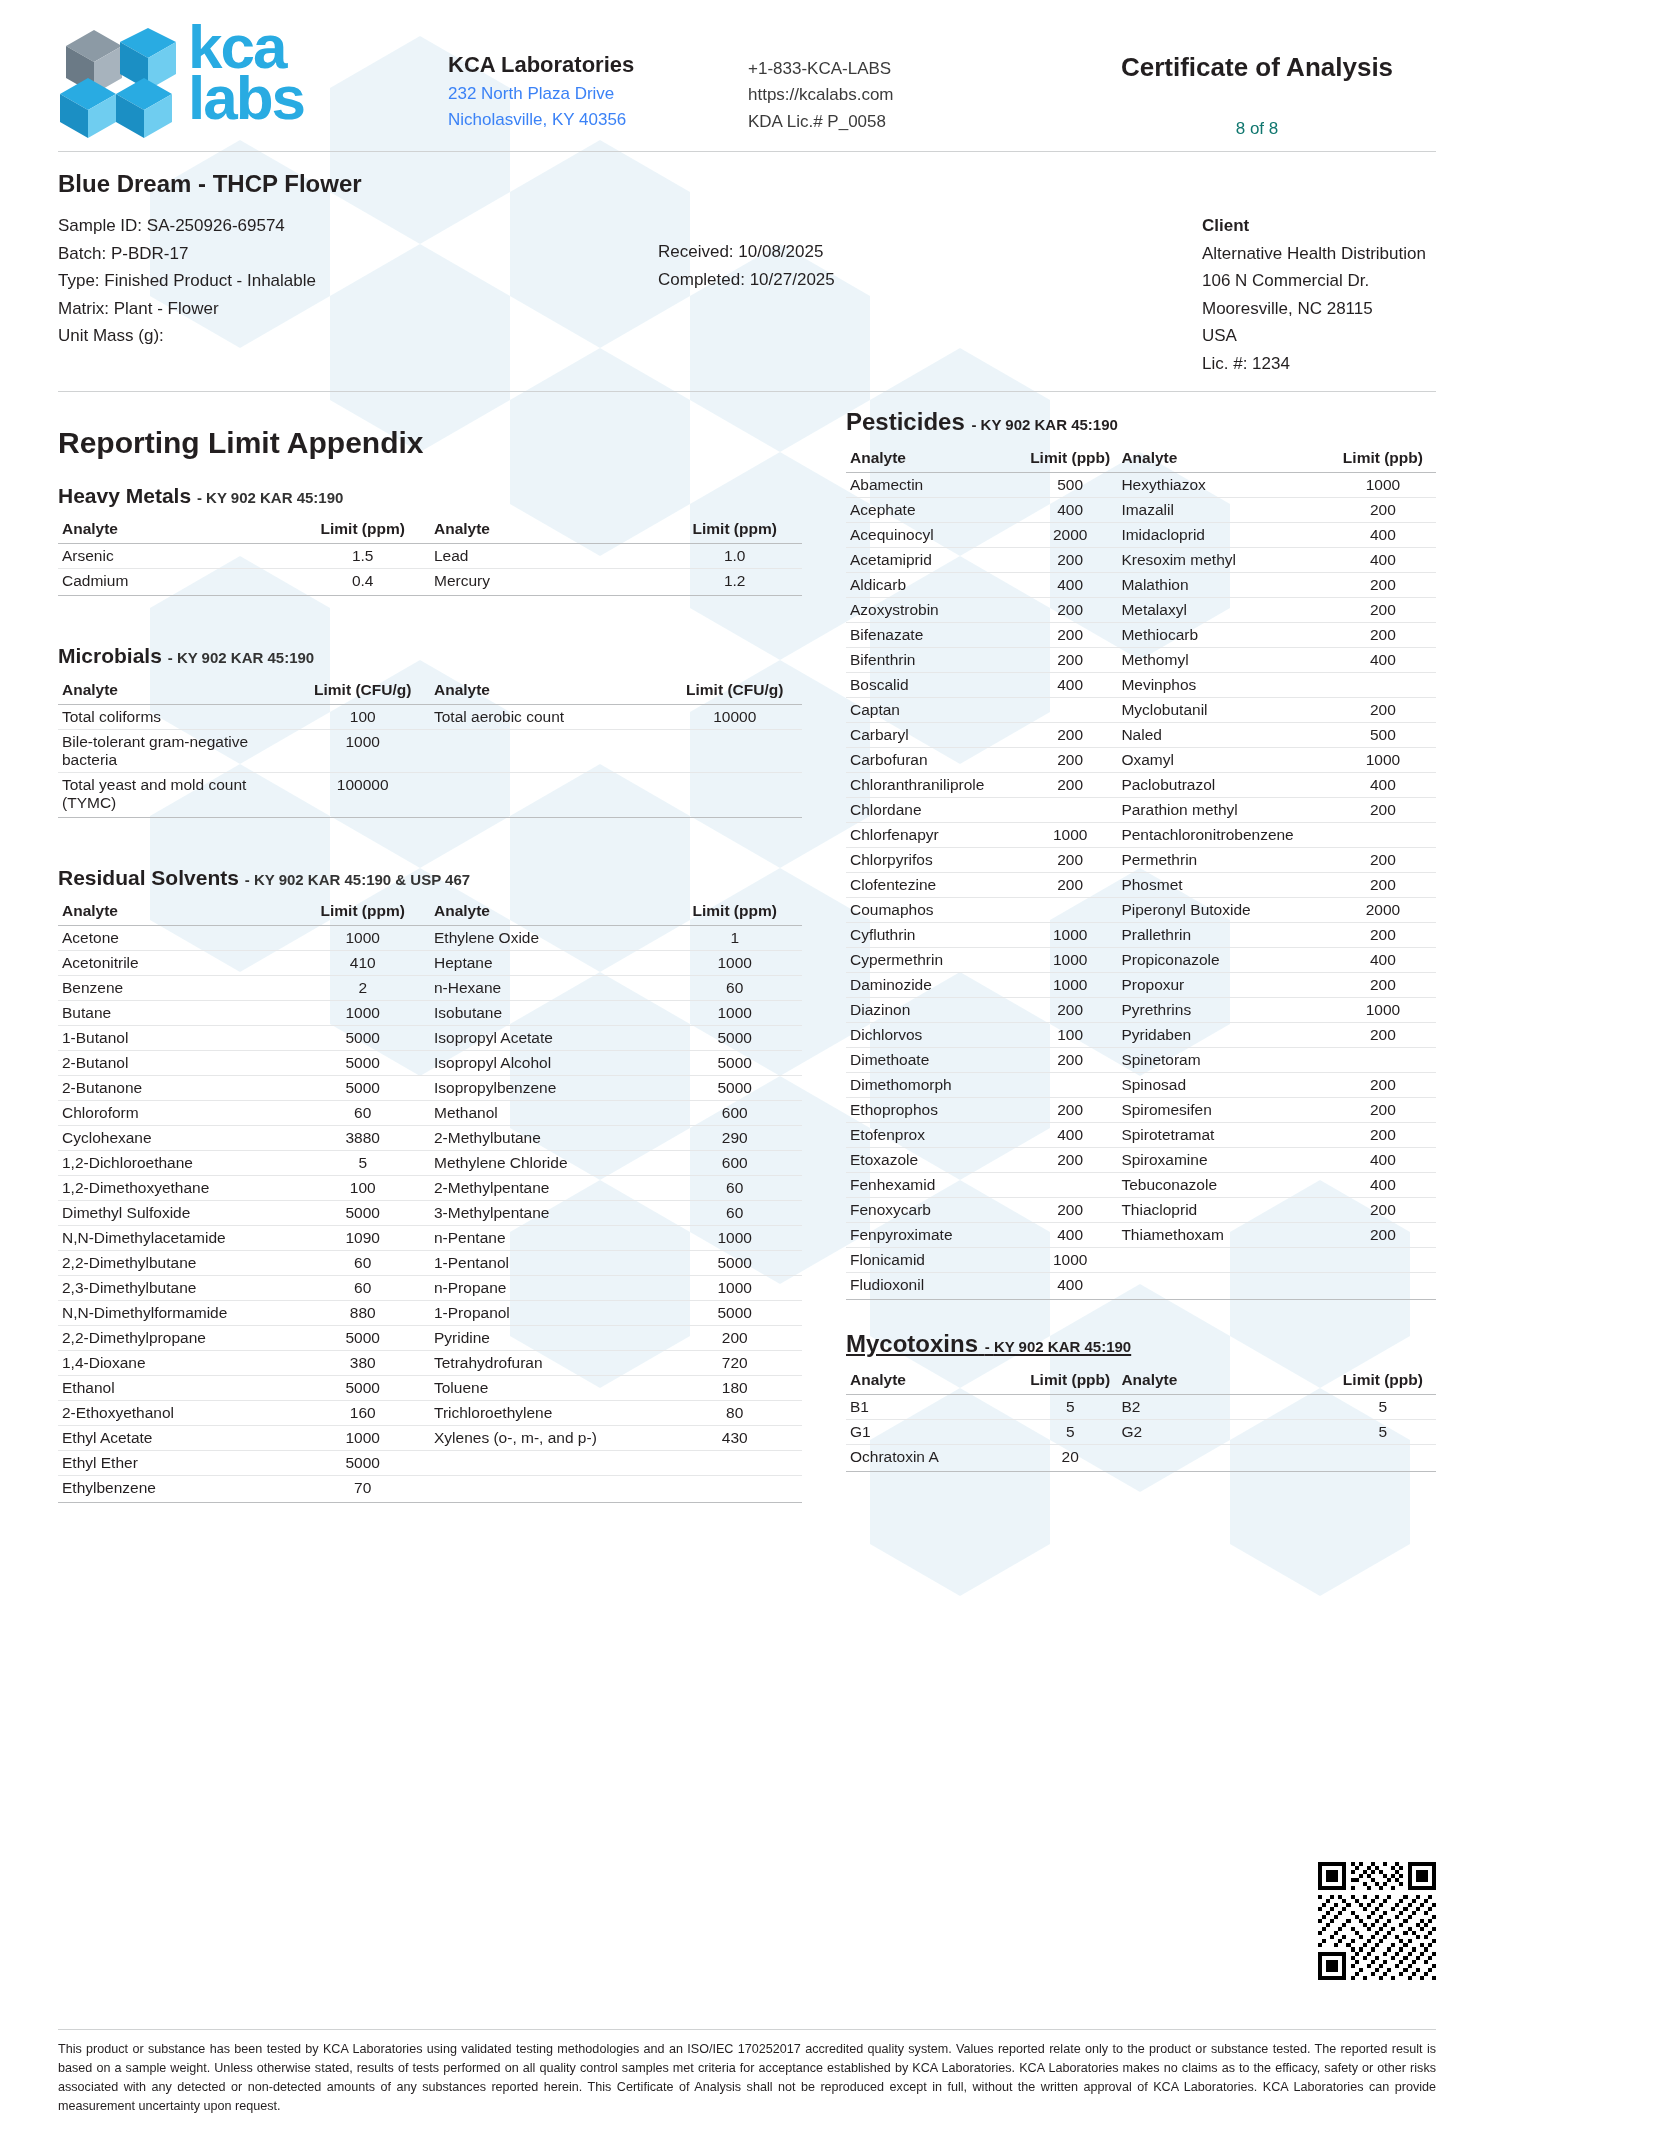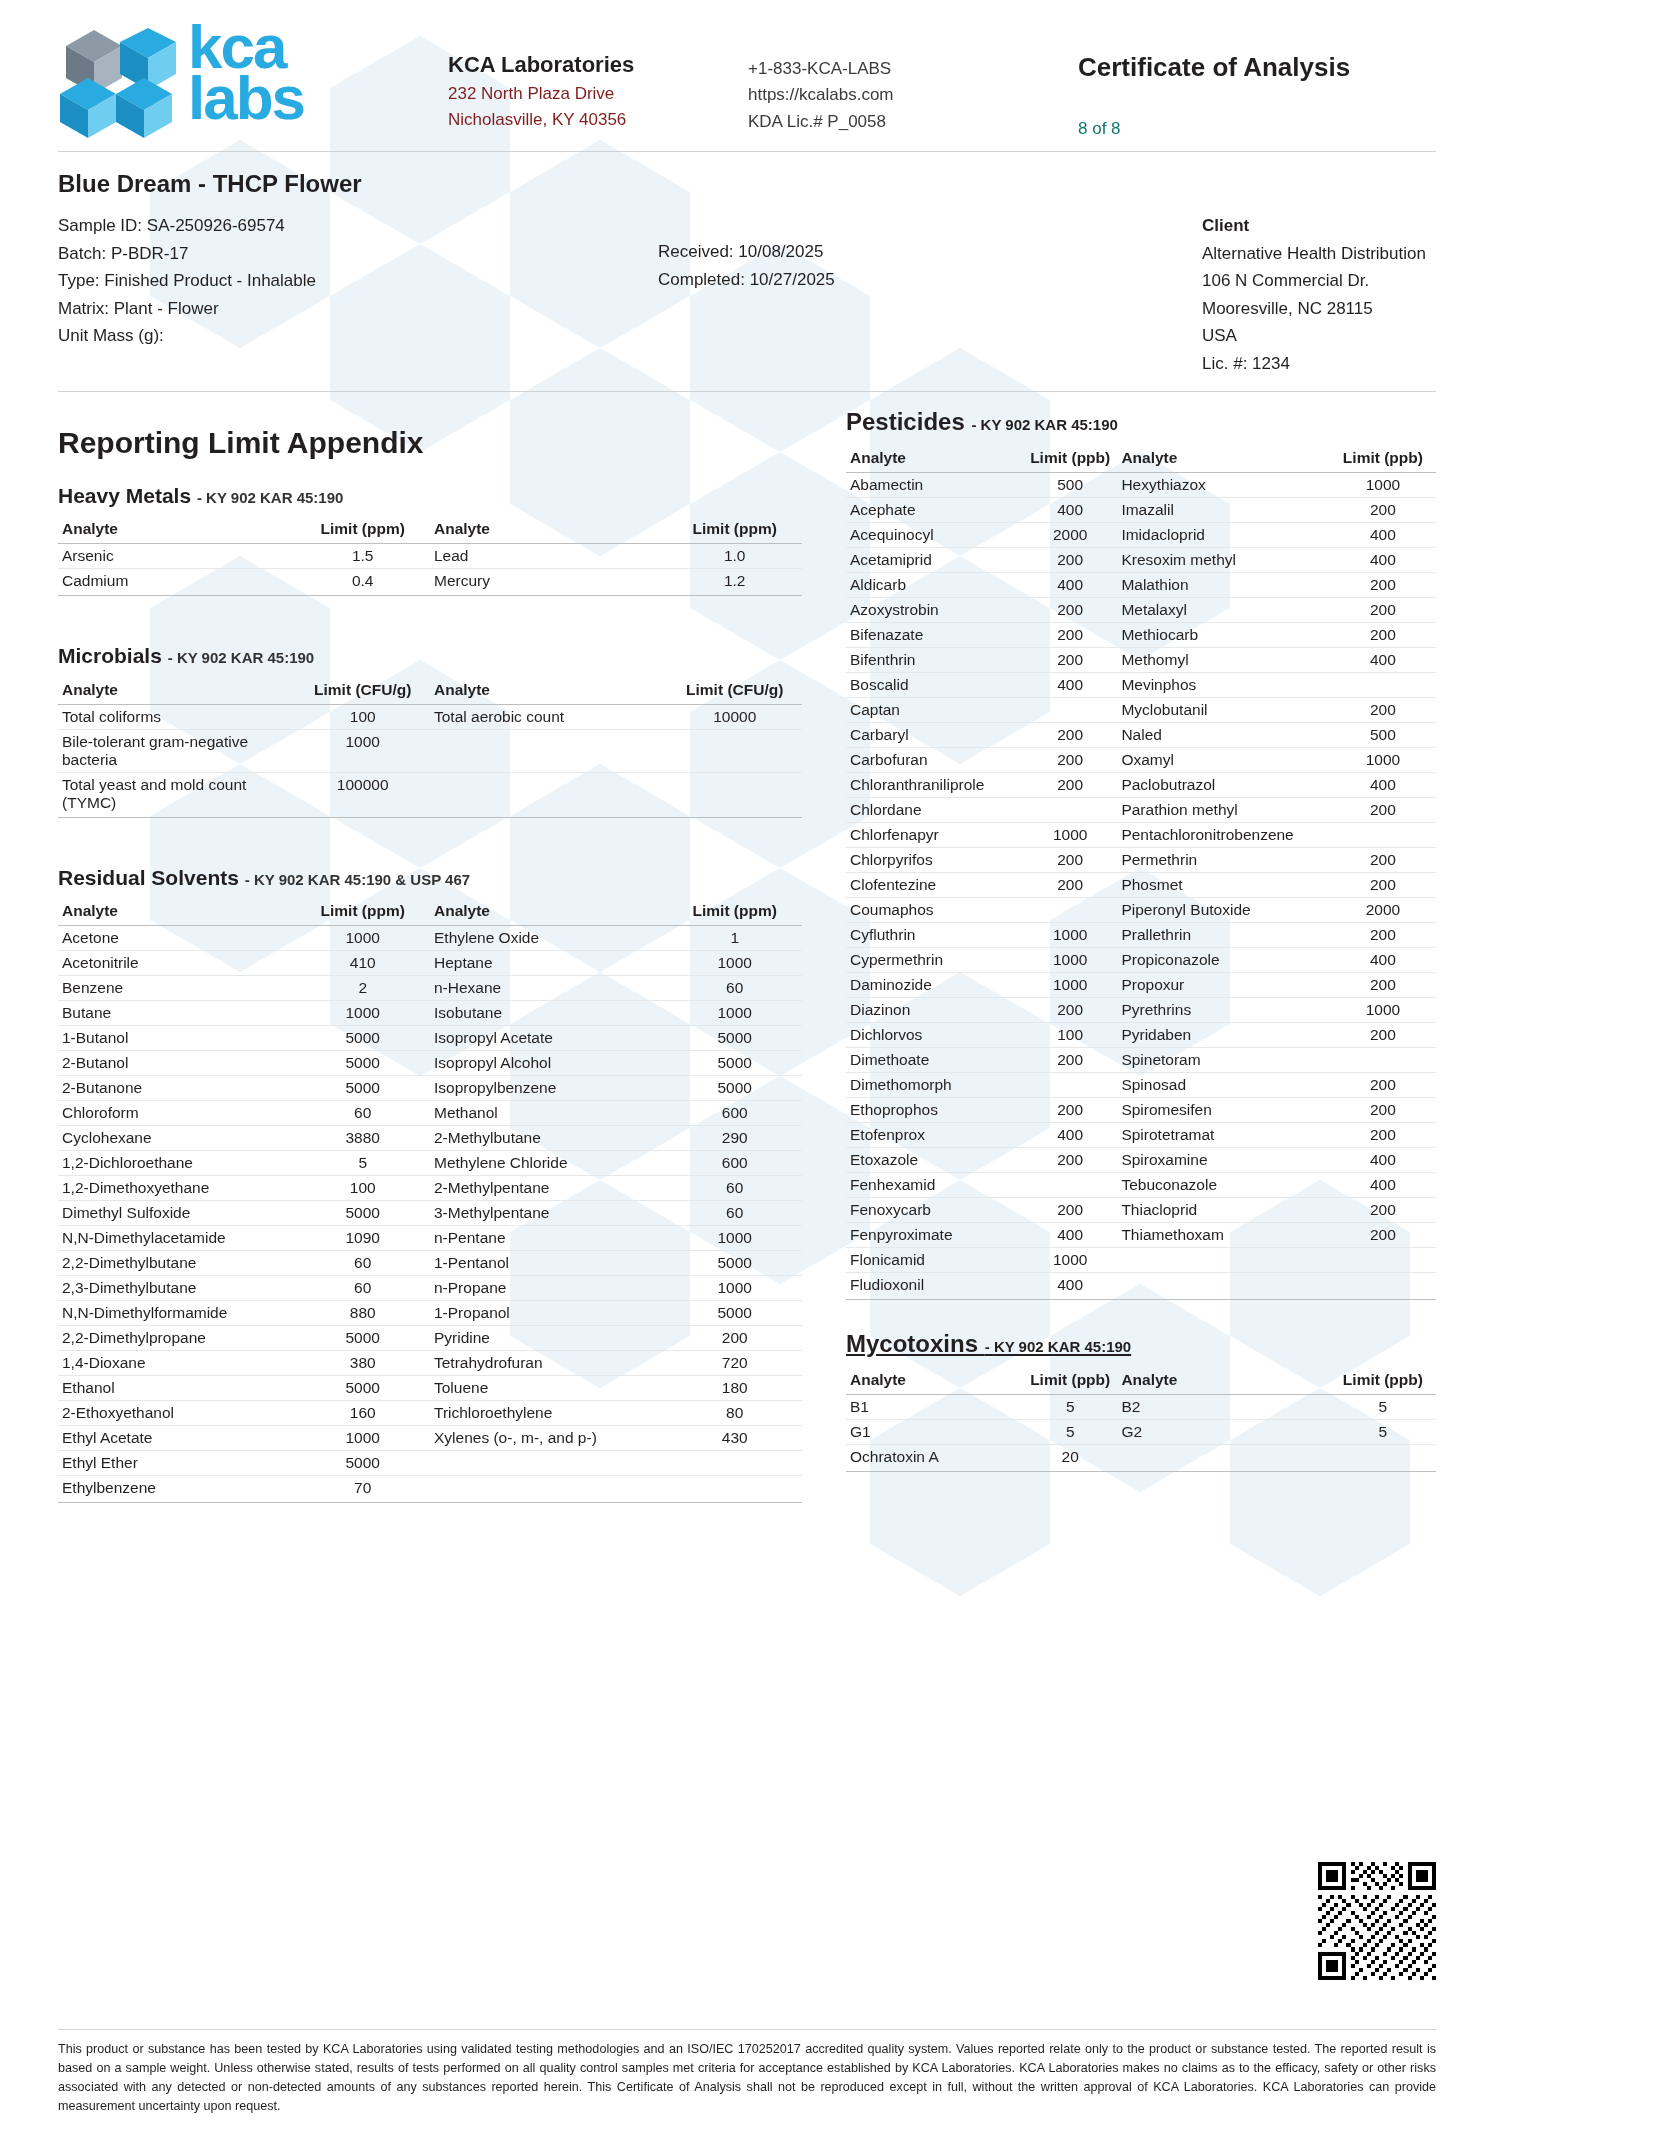--- a/index.html
+++ b/index.html
@@ -77,33 +77,33 @@
     padding-top: 30px;
   }
   .lab-name {
     font-size: 22px;
     font-weight: bold;
     color: #231f20;
     margin-bottom: 3px;
   }
   .lab-addr {
     font-size: 17px;
-    color: #7f1d1d;
+    color: #3b82f6;
     line-height: 1.5;
   }
   .lab-contact {
     flex: 0 0 330px;
     padding-top: 34px;
     font-size: 17px;
     color: #3b3b3b;
     line-height: 1.55;
   }
   .coa-title-wrap {
     flex: 1;
-    text-align: left;
+    text-align: center;
     padding-top: 30px;
   }
   .coa-title {
     font-size: 26px;
     font-weight: bold;
     color: #231f20;
   }
   .page-num {
     margin-top: 36px;
     font-size: 17px;

